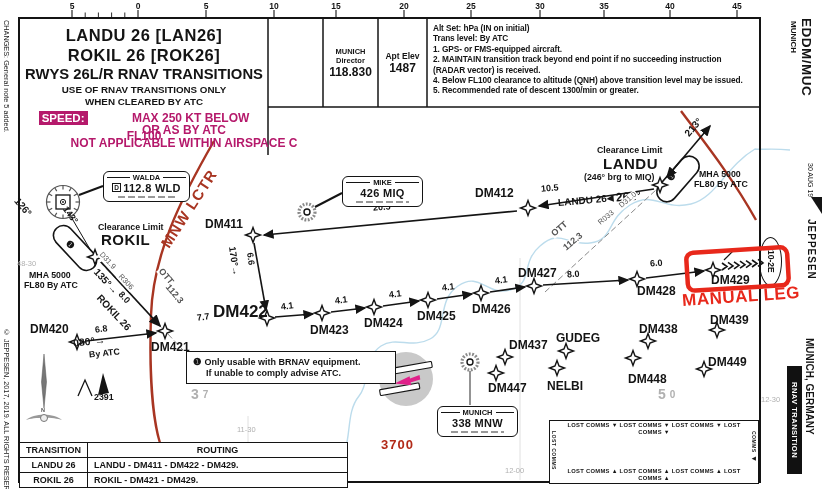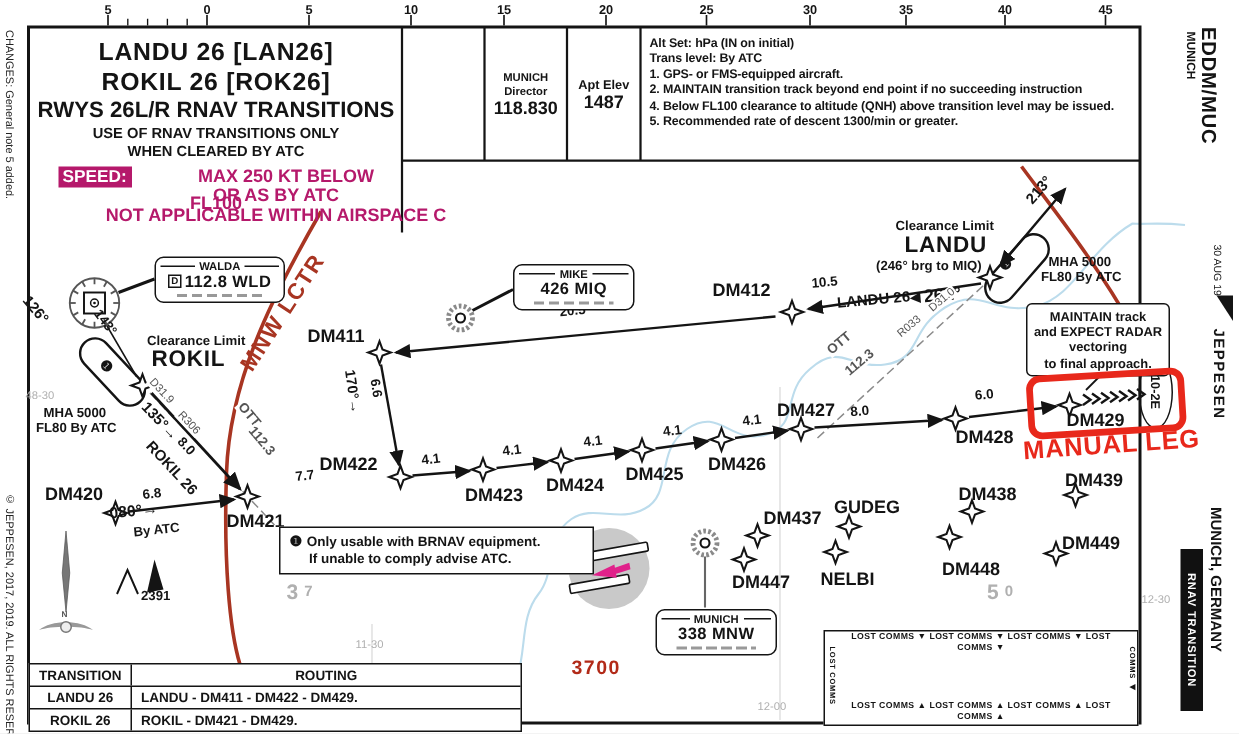--- a/index.html
+++ b/index.html
@@ -273,20 +273,21 @@
   <div class="fbox" style="left:378px;top:18px;width:49px;height:89px;">
     <div style="font-size:8.5px;font-weight:700;">Apt Elev</div>
     <div style="font-size:12px;font-weight:700;">1487</div>
   </div>
 
   <div class="notes">
     <div>Alt Set: hPa (IN on initial)</div>
     <div>Trans level: By ATC</div>
     <div>1. GPS- or FMS-equipped aircraft.</div>
     <div>2. MAINTAIN transition track beyond end point if no succeeding instruction</div>
+    <div>(RADAR vector) is received.</div>
     <div>4. Below FL100 clearance to altitude (QNH) above transition level may be issued.</div>
     <div>5. Recommended rate of descent 1300/min or greater.</div>
   </div>
 
   <div class="lbl chred" style="left:158px;top:242px;font-size:15px;letter-spacing:1px;transform:rotate(-57deg);transform-origin:0 0;">MNW LCTR</div>
 
   <div class="lbl" style="left:597px;top:146px;font-size:8.8px;">Clearance Limit</div>
   <div class="lbl" style="left:603px;top:156px;font-size:15px;letter-spacing:.5px;">LANDU</div>
   <div class="lbl" style="left:584px;top:173px;font-size:8.8px;">(246° brg to MIQ)</div>
   <div class="lbl" style="left:699px;top:170px;font-size:8.8px;">MHA 5000</div>
@@ -297,21 +298,21 @@
   <div class="lbl" style="left:541px;top:184px;font-size:9px;transform:rotate(-5deg);">10.5</div>
   <div class="lbl" style="left:558px;top:196px;font-size:10px;transform:rotate(-5deg);">LANDU 26</div>
   <div class="lbl" style="left:604px;top:191px;font-size:12px;transform:rotate(-5deg);">◄261°</div>
 
   <div class="lbl" style="left:475px;top:187px;font-size:12px;">DM412</div>
   <div class="lbl" style="left:373px;top:203px;font-size:9px;transform:rotate(-5deg);">20.5</div>
   <div class="lbl" style="left:205px;top:218px;font-size:12px;">DM411</div>
   <div class="lbl" style="left:237px;top:246px;font-size:9.5px;transform:rotate(82deg);transform-origin:0 0;">170°→</div>
   <div class="lbl" style="left:254px;top:252px;font-size:9px;transform:rotate(82deg);transform-origin:0 0;">6.6</div>
 
-  <div class="lbl" style="left:213px;top:303px;font-size:12px;">DM422</div>
+  <div class="lbl" style="left:213px;top:303px;font-size:17px;">DM422</div>
   <div class="lbl" style="left:197px;top:313px;font-size:9px;transform:rotate(-7deg);">7.7</div>
   <div class="lbl" style="left:281px;top:302px;font-size:9px;transform:rotate(-7deg);">4.1</div>
   <div class="lbl" style="left:335px;top:296px;font-size:9px;transform:rotate(-7deg);">4.1</div>
   <div class="lbl" style="left:389px;top:290px;font-size:9px;transform:rotate(-7deg);">4.1</div>
   <div class="lbl" style="left:442px;top:283px;font-size:9px;transform:rotate(-7deg);">4.1</div>
   <div class="lbl" style="left:495px;top:276px;font-size:9px;transform:rotate(-7deg);">4.1</div>
   <div class="lbl" style="left:310px;top:324px;font-size:12px;">DM423</div>
   <div class="lbl" style="left:364px;top:317px;font-size:12px;">DM424</div>
   <div class="lbl" style="left:417px;top:310px;font-size:12px;">DM425</div>
   <div class="lbl" style="left:472px;top:303px;font-size:12px;">DM426</div>
@@ -387,26 +388,20 @@
     <div class="morse"></div>
   </div>
   <div class="navbox" style="left:437px;top:406px;width:73px;">
     <div class="nbname">
         <span>MUNICH</span>
       </div>
     <div class="nbval"><span>338 MNW</span></div>
     <div class="morse"></div>
   </div>
 
-  <div class="maintain">
-    <div>MAINTAIN track</div>
-    <div>and EXPECT RADAR</div>
-    <div>vectoring</div>
-    <div>to final approach.</div>
-  </div>
 
   <div class="brnav">
     <div><span class="inforef">❶</span><span>Only usable with BRNAV equipment.</span></div>
     <div class="cont">If unable to comply advise ATC.</div>
   </div>
 
   <div class="ttable">
     <div class="trow thead">
       <div class="tc1">TRANSITION</div>
       <div class="tc2">ROUTING</div>

